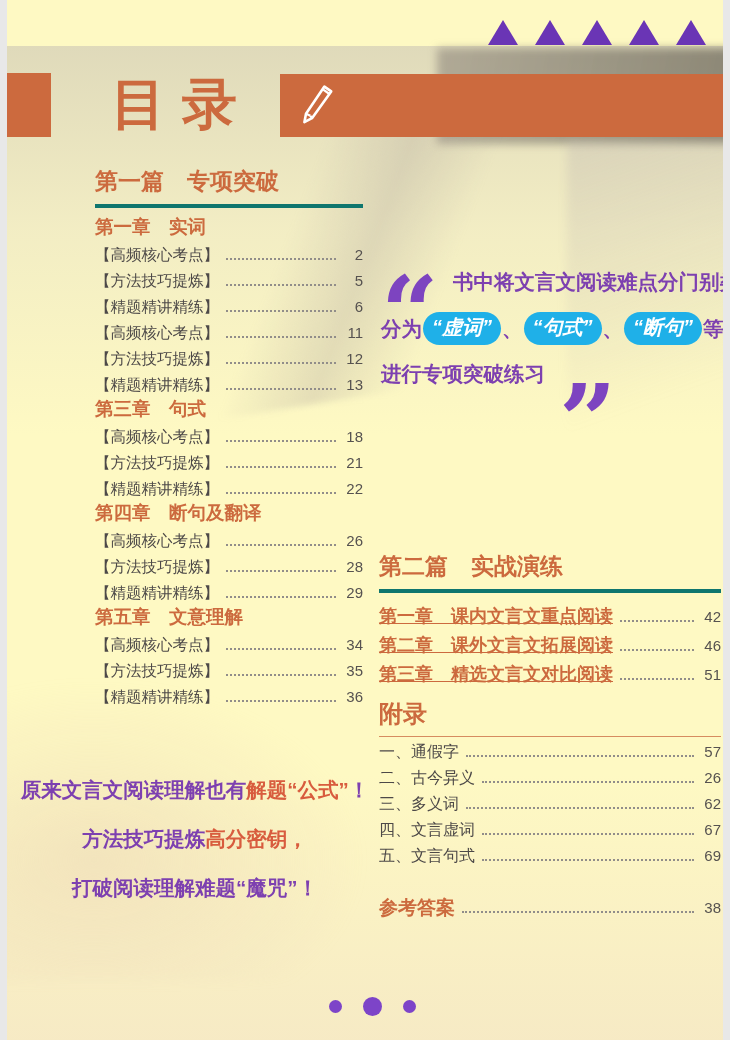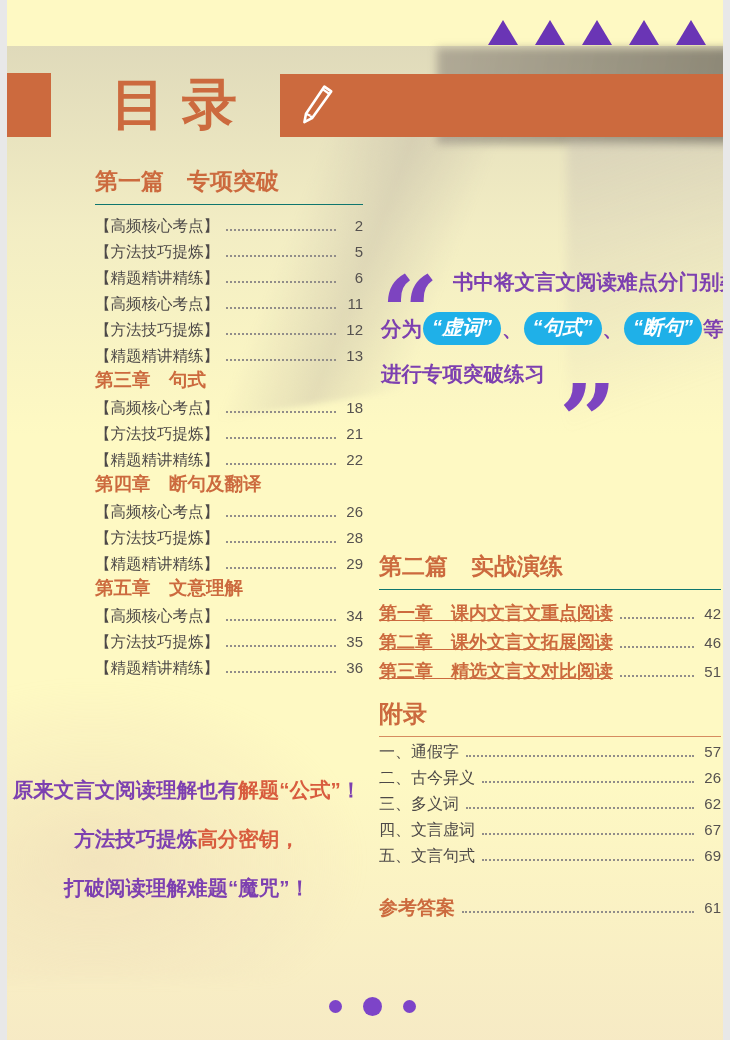--- a/index.html
+++ b/index.html
@@ -23,21 +23,21 @@
   .tri{width:0;height:0;border-left:15px solid transparent;border-right:15px solid transparent;
        border-bottom:25px solid #6a35b5;}
   
   .corner{position:absolute;left:0;top:73px;width:44px;height:64px;background:#cc6a3e;z-index:2;}
   .page-title{position:absolute;left:104px;top:68px;font-size:55px;font-weight:bold;color:#cc6a3e;
               letter-spacing:16px;z-index:2;white-space:nowrap;}
   .title-bar{position:absolute;left:273px;top:74px;width:457px;height:63px;background:#cc6a3e;z-index:1;}
   .pencil{position:absolute;left:14px;top:7px;}
   
   .part-title{font-size:23px;font-weight:bold;color:#cc6a3e;padding-bottom:7px;
-              border-bottom:1px solid #0f766e;margin-bottom:6px;white-space:nowrap;}
+              border-bottom:4px solid #0f766e;margin-bottom:6px;white-space:nowrap;}
   .ch-title{height:26px;line-height:26px;font-size:18.5px;font-weight:bold;color:#cc6a3e;white-space:nowrap;}
   .row{display:flex;align-items:flex-end;height:26px;font-size:15.5px;color:#4d4948;}
   .row .lbl{line-height:23px;white-space:nowrap;}
   .dots{flex:1;border-bottom:2px dotted #918d8a;margin:0 7px 6px 7px;min-width:14px;}
   .pg{font-size:15px;color:#565250;line-height:23px;min-width:20px;text-align:right;}
   .col1{position:absolute;left:88px;top:166px;width:268px;z-index:2;}
   .col2{position:absolute;left:372px;top:551px;width:342px;z-index:2;}
   .col2 .row{height:29px;}
   .col2 .lbl{font-size:18px;font-weight:bold;color:#cc6a3e;text-decoration:underline;}
   .appx{position:absolute;left:372px;top:698px;width:342px;z-index:2;}
@@ -52,21 +52,21 @@
   .qmark{position:absolute;font-family:"DejaVu Serif",serif;font-size:100px;line-height:1;
          color:#7d44c0;font-weight:bold;}
   .q-open{left:0;top:-6px;}
   .q-close{left:178px;top:102px;}
   .q-line1{padding-left:72px;line-height:28px;white-space:nowrap;}
   .q-line2{margin-top:16px;display:flex;align-items:center;white-space:nowrap;}
   .badge{background:#1fb0e8;color:#ffffff;border-radius:17px;padding:2px 9px 4px;
          font-size:20px;font-weight:bold;margin:0 1px;font-style:italic;}
   .q-line3{margin-top:15px;line-height:28px;white-space:nowrap;}
   
-  .slogan{position:absolute;left:4px;top:776px;width:352px;text-align:center;z-index:2;
+  .slogan{position:absolute;left:12px;top:776px;width:352px;text-align:center;z-index:2;
           font-weight:bold;font-size:20.5px;color:#7d40b0;}
   .slogan .sline{margin-bottom:21px;white-space:nowrap;}
   .hl{color:#d85c3e;}
   
   .dotrow{position:absolute;left:0;width:730px;top:997px;display:flex;justify-content:center;
           align-items:center;gap:21px;z-index:2;}
   .bdot{border-radius:50%;background:#7d44c8;}
   .bdot.s{width:13px;height:13px;}
   .bdot.l{width:19px;height:19px;}
 </style>
@@ -99,20 +99,21 @@
       <line x1="8.2" y1="17.4" x2="6.0" y2="16.4" stroke="#ffffff" stroke-width="1.1"></line>
       <line x1="8.2" y1="17.4" x2="9.0" y2="18.6" stroke="#ffffff" stroke-width="1.1"></line>
       <line x1="14.3" y1="4.1" x2="17.7" y2="6.5" stroke="#ffffff" stroke-width="1.1"></line>
     </svg>
   </div>
 
   <div class="col1">
     <div class="part-title">第一篇　专项突破</div>
 
     <div>
+      <div class="ch-title">第一章　实词</div>
       <div class="row">
           <span class="lbl">【高频核心考点】</span>
           <span class="dots"></span>
           <span class="pg">2</span>
         </div>
       <div class="row">
           <span class="lbl">【方法技巧提炼】</span>
           <span class="dots"></span>
           <span class="pg">5</span>
         </div>
@@ -260,21 +261,21 @@
         <span class="lbl">五、文言句式</span>
         <span class="dots"></span>
         <span class="pg">69</span>
       </div>
   </div>
 
   <div class="answers">
     <div class="row">
         <span class="lbl">参考答案</span>
         <span class="dots"></span>
-        <span class="pg">61</span>
+        <span class="pg">38</span>
       </div>
   </div>
 
   <div class="slogan">
     <div class="sline">
       <span>原来文言文阅读理解也有</span><span class="hl">解题“公式”</span><span>！</span>
     </div>
     <div class="sline">
       <span>方法技巧提炼</span><span class="hl">高分密钥，</span>
     </div>

